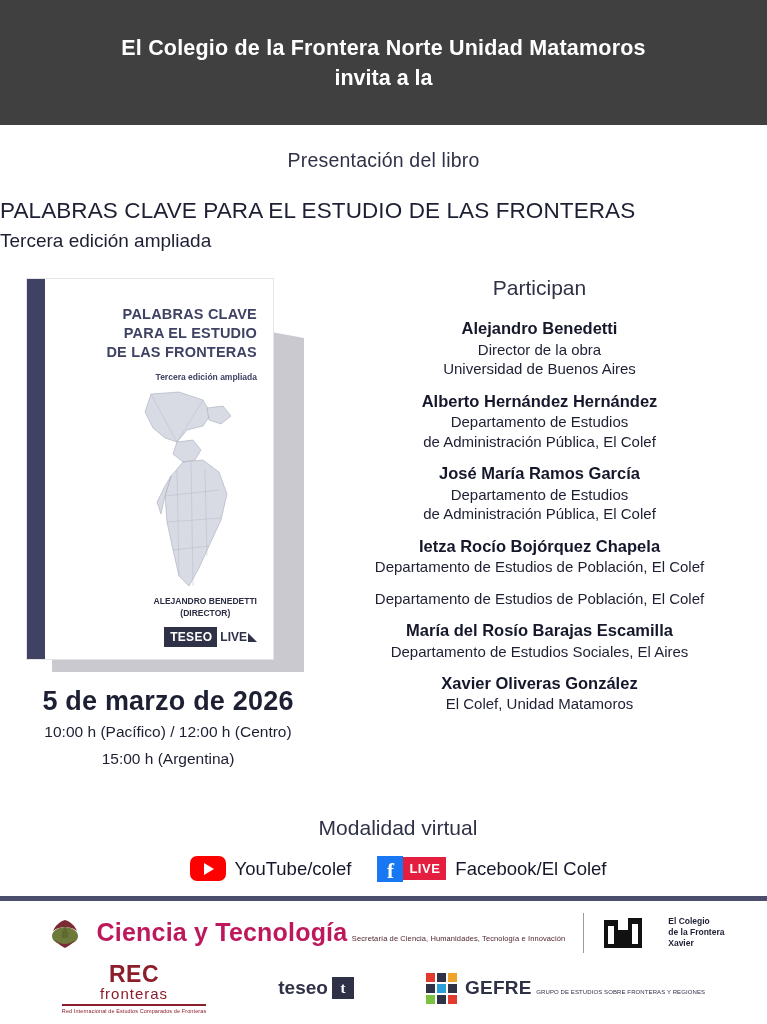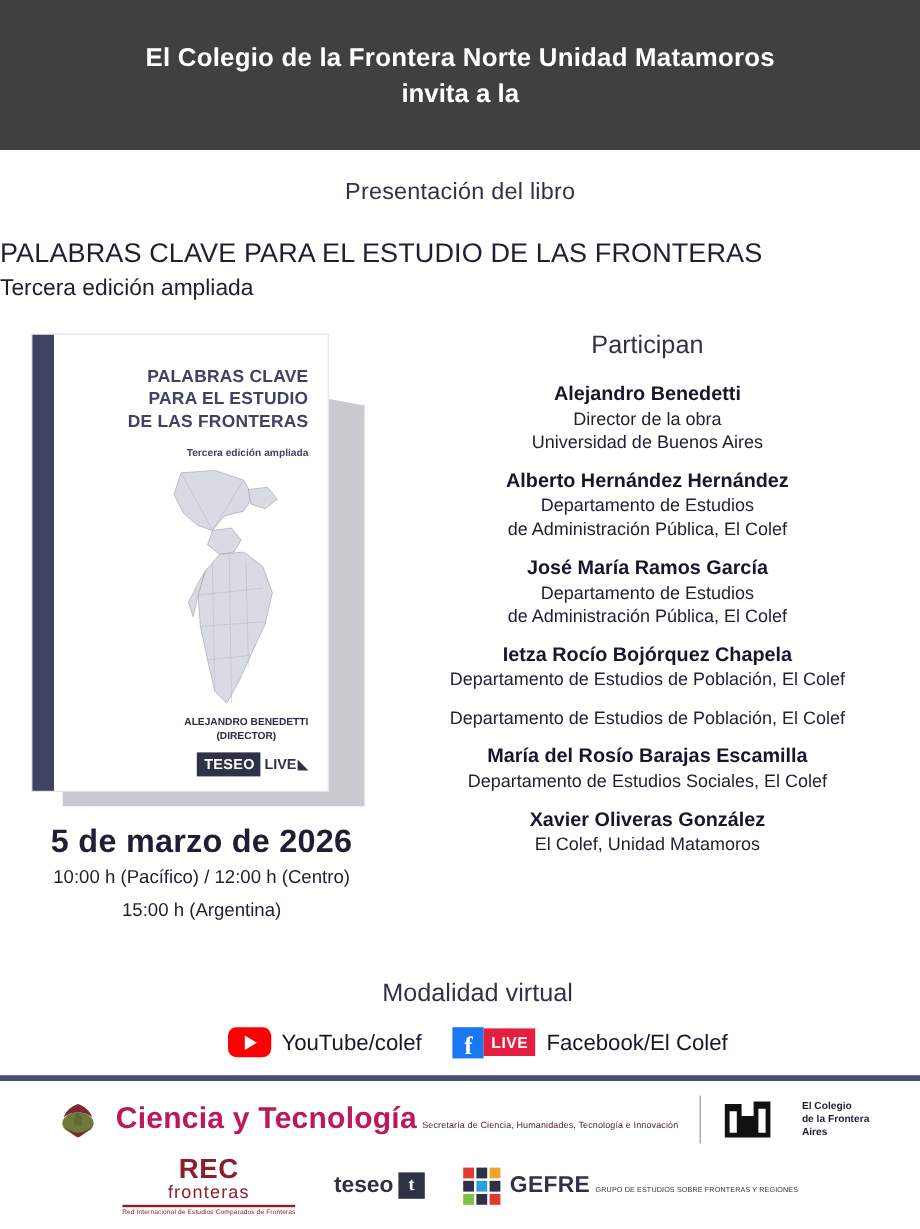--- a/index.html
+++ b/index.html
@@ -301,21 +301,21 @@
     overflow: hidden;
   }
   .colef-text {
     font-size: 8.5px;
     color: #1d1f33;
     line-height: 1.3;
     font-weight: bold;
   }
   .footer-row2 {
     display: flex; align-items: center; justify-content: center;
-    gap: 32px;
+    gap: 72px;
     margin-top: 10px;
   }
   .rec { text-align: center; }
   .rec .rec-top {
     font-size: 23px; font-weight: bold; color: #8c1d2b; line-height: 1;
     letter-spacing: 0.5px;
   }
   .rec .rec-mid {
     font-size: 15px; color: #8c1d2b; line-height: 1.1; letter-spacing: 1px;
   }
@@ -441,21 +441,21 @@
         <div class="name">Ietza Rocío Bojórquez Chapela</div>
         <div class="aff">Departamento de Estudios de Población, El Colef</div>
       </div>
 
       <div class="person">
         <div class="aff">Departamento de Estudios de Población, El Colef</div>
       </div>
 
       <div class="person">
         <div class="name">María del Rosío Barajas Escamilla</div>
-        <div class="aff">Departamento de Estudios Sociales, El Colef</div>
+        <div class="aff">Departamento de Estudios Sociales, El Aires</div>
       </div>
 
       <div class="person">
         <div class="name">Xavier Oliveras González</div>
         <div class="aff">El Colef, Unidad Matamoros</div>
       </div>
     </div>
   </div>
 
   <div class="modalidad">
@@ -501,21 +501,21 @@
           <svg width="42" height="38" viewBox="0 0 42 38" aria-hidden="true">
             <rect x="0" y="0" width="42" height="38" fill="#ffffff"></rect>
             <path d="M2 34 L2 6 L16 6 L16 16 L26 16 L26 4 L40 4 L40 34 Z" fill="#111111"></path>
             <path d="M6 30 L6 12 L12 12 L12 30 Z" fill="#ffffff"></path>
             <path d="M30 30 L30 10 L36 10 L36 30 Z" fill="#ffffff"></path>
           </svg>
         </span>
         <span class="colef-text">
           <span>El Colegio</span><br>
           <span>de la Frontera</span><br>
-          <span>Aires</span>
+          <span>Xavier</span>
         </span>
       </div>
     </div>
 
     <div class="footer-row2">
       <div class="rec">
         <div class="rec-top">REC</div>
         <div class="rec-mid">fronteras</div>
         <div class="rec-rule"></div>
         <div class="rec-bot">Red Internacional de Estudios Comparados de Fronteras</div>

